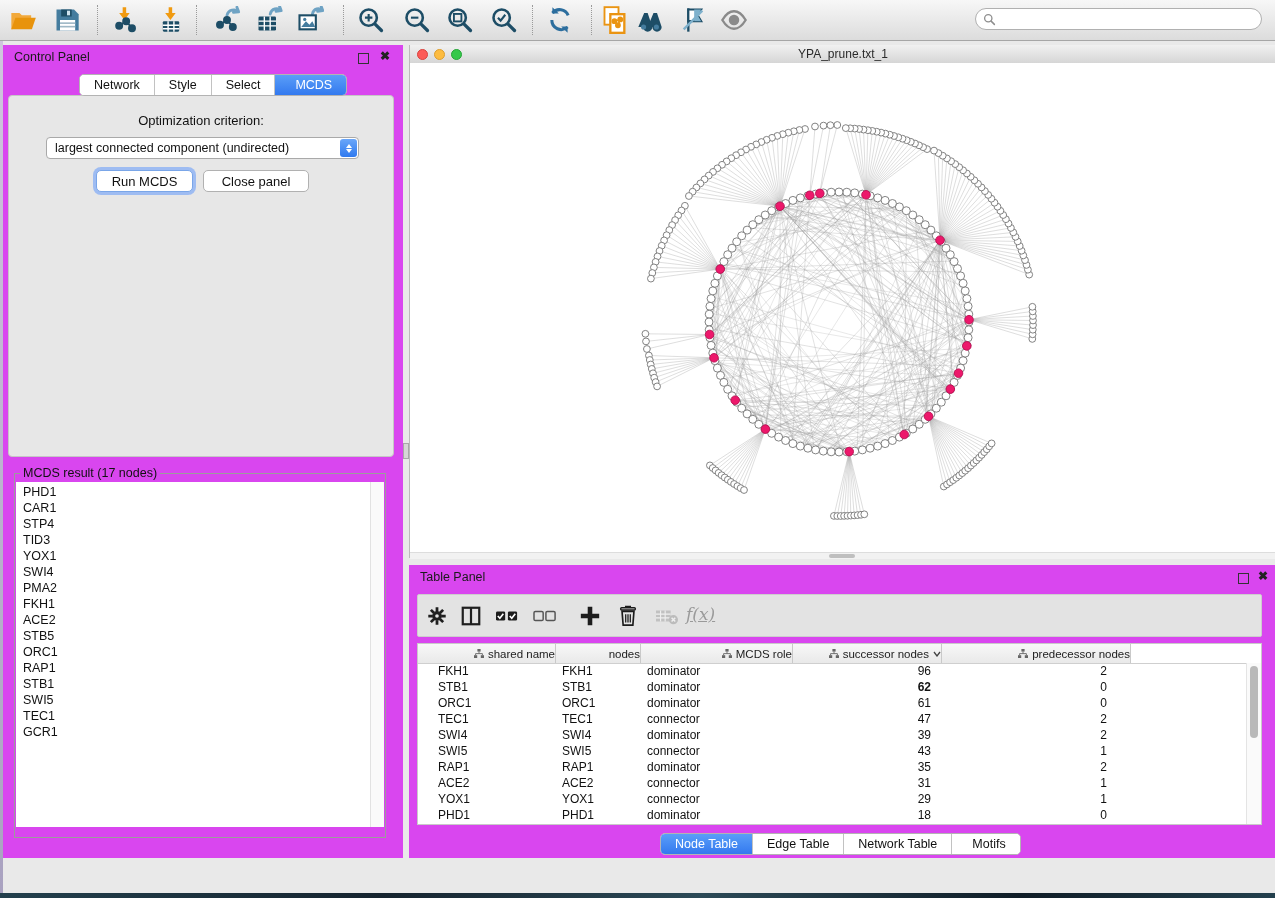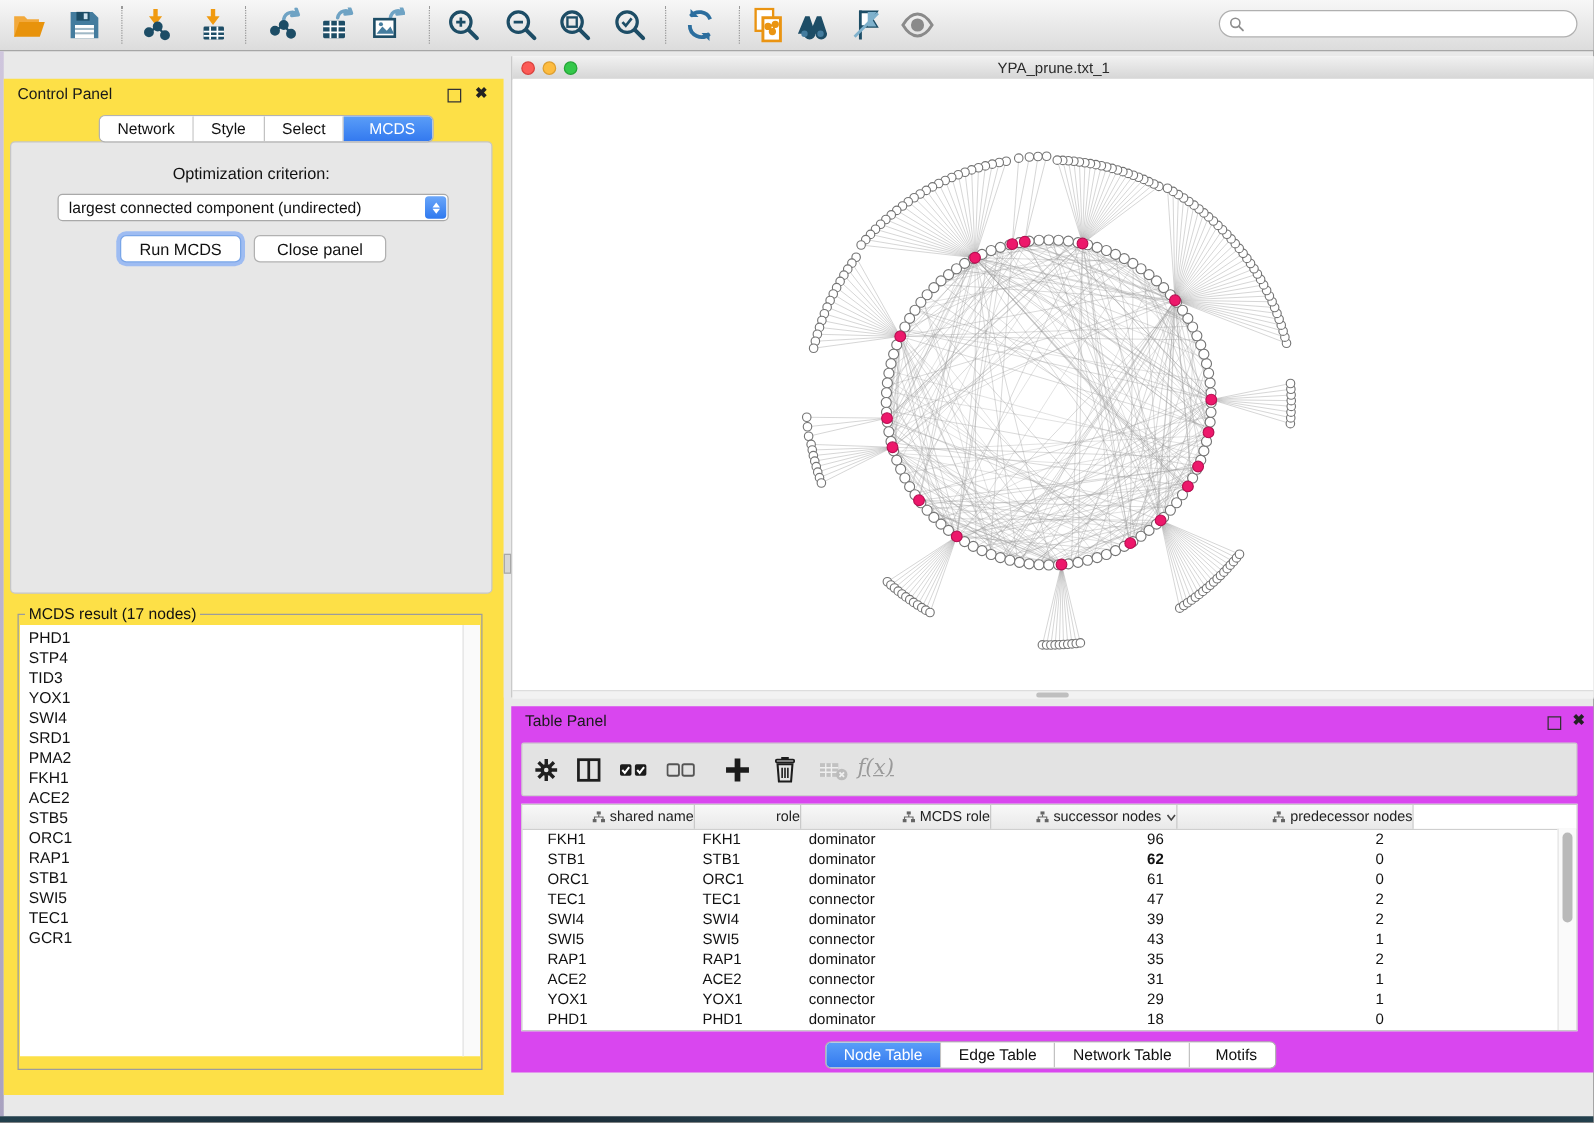--- a/index.html
+++ b/index.html
@@ -22,21 +22,21 @@
   .panel-head-title{position:absolute;left:11px;top:5px;font-size:12.5px;color:#1a1a1a;}
   .win-float{position:absolute;top:8px;width:9px;height:9px;border:1.5px solid #333;}
   .win-close{position:absolute;top:4px;font-size:12px;font-weight:bold;color:#222;}
   
   .seg{position:absolute;display:flex;height:22px;background:#fff;border:1px solid #b3b3b3;border-radius:5px;overflow:hidden;box-sizing:border-box;}
   .seg .sg{display:flex;align-items:center;justify-content:center;font-size:12.5px;color:#111;
        border-right:1px solid #c2c2c2;padding:0 14px;background:#fff;}
   .seg .sg:last-child{border-right:0;padding-left:20px;}
   .seg .sg.on{background:linear-gradient(#5a9ef8,#3379ef);color:#fff;}
   
-  .control-panel{position:absolute;left:3px;top:45px;width:400px;height:813px;background:#fde047;margin-top:18px;}
+  .control-panel{position:absolute;left:3px;top:45px;width:400px;height:813px;background:#d946ef;}
   .cp-card{position:absolute;left:5px;top:50px;width:384px;height:360px;background:#e7e7e7;
        border:1px solid #c6c6c6;border-radius:4px;}
   .cp-tabs{left:76px;top:29px;z-index:3;}
   .opt-label{position:absolute;left:0;top:17px;width:100%;text-align:center;font-size:13px;}
   .selectbox{position:absolute;left:37px;top:41px;width:313px;height:22px;background:#fff;border:1px solid #a9a9a9;
        border-radius:4px;box-sizing:border-box;display:flex;align-items:center;}
   .selectbox .val{flex:1;font-size:12.5px;padding-left:8px;white-space:nowrap;}
   .stepper{width:17px;height:18px;margin-right:1px;border-radius:3px;background:linear-gradient(#6aa6f9,#2f79ef);
        display:flex;flex-direction:column;align-items:center;justify-content:center;gap:1px;}
   .stepper i{width:0;height:0;border-left:3.5px solid transparent;border-right:3.5px solid transparent;}
@@ -271,25 +271,25 @@
           </span>
       </div>
       <button class="btn focusring" style="left:87px;top:74px;width:97px">Run MCDS</button>
       <button class="btn" style="left:194px;top:74px;width:106px">Close panel</button>
     </div>
     <fieldset class="mcds-box">
       <legend>MCDS result (17 nodes)</legend>
       <div style="position:relative;height:348px;">
         <div class="mcds-list" id="mcds-list">
             <div>PHD1</div>
+            <div>CAR1</div>
             <div>STP4</div>
             <div>TID3</div>
             <div>YOX1</div>
             <div>SWI4</div>
-            <div>SRD1</div>
             <div>PMA2</div>
             <div>FKH1</div>
             <div>ACE2</div>
             <div>STB5</div>
             <div>ORC1</div>
             <div>RAP1</div>
             <div>STB1</div>
             <div>SWI5</div>
             <div>TEC1</div>
             <div>GCR1</div>
@@ -1138,21 +1138,21 @@
               <g fill="#666">
                 <rect x="3.4" y="0" width="3.2" height="2.6"></rect>
                 <rect x="0" y="6.2" width="3.2" height="2.8"></rect>
                 <rect x="6.8" y="6.2" width="3.2" height="2.8"></rect>
               </g>
               <path d="M5 2.6v2M1.6 6.2V4.6h6.8v1.6" stroke="#666" stroke-width="0.9" fill="none"></path>
             </svg>
             <span>shared name</span>
           </div>
           <div class="th" style="width: 85px;">
-            <span>role</span>
+            <span>nodes</span>
           </div>
           <div class="th" style="width: 152px;">
             <svg class="mini-tree" viewBox="0 0 10 9">
               <g fill="#666">
                 <rect x="3.4" y="0" width="3.2" height="2.6"></rect>
                 <rect x="0" y="6.2" width="3.2" height="2.8"></rect>
                 <rect x="6.8" y="6.2" width="3.2" height="2.8"></rect>
               </g>
               <path d="M5 2.6v2M1.6 6.2V4.6h6.8v1.6" stroke="#666" stroke-width="0.9" fill="none"></path>
             </svg>

